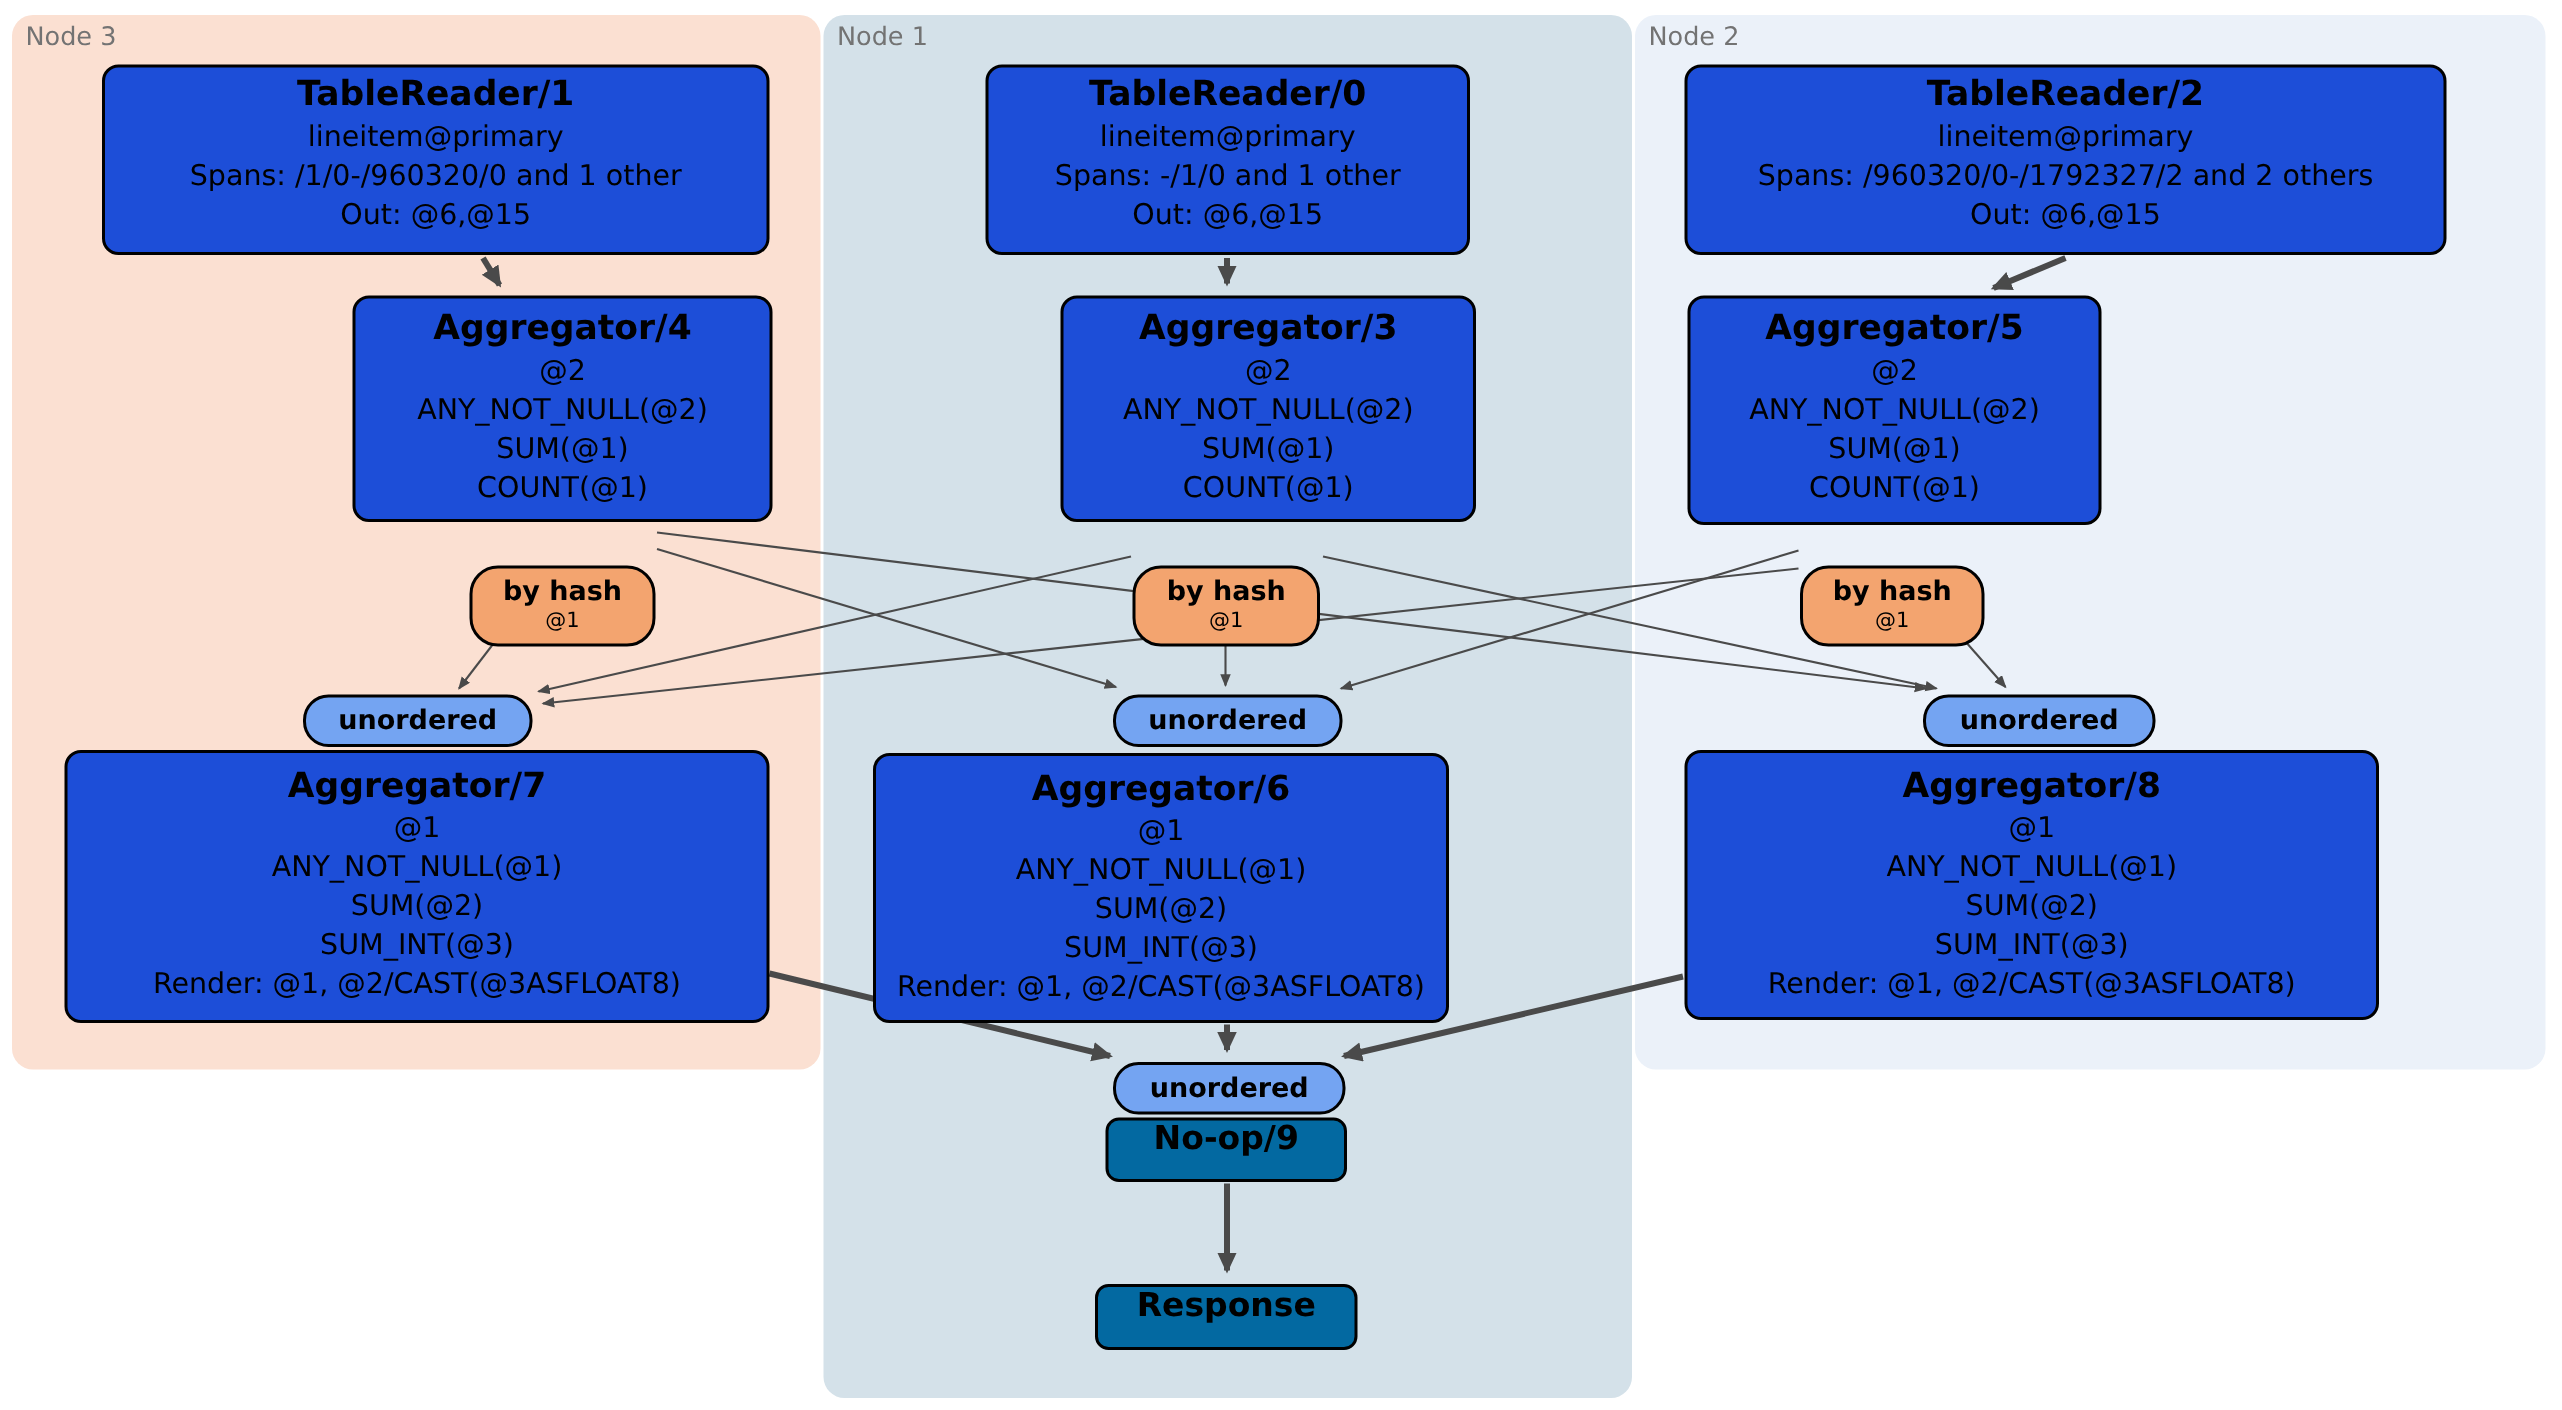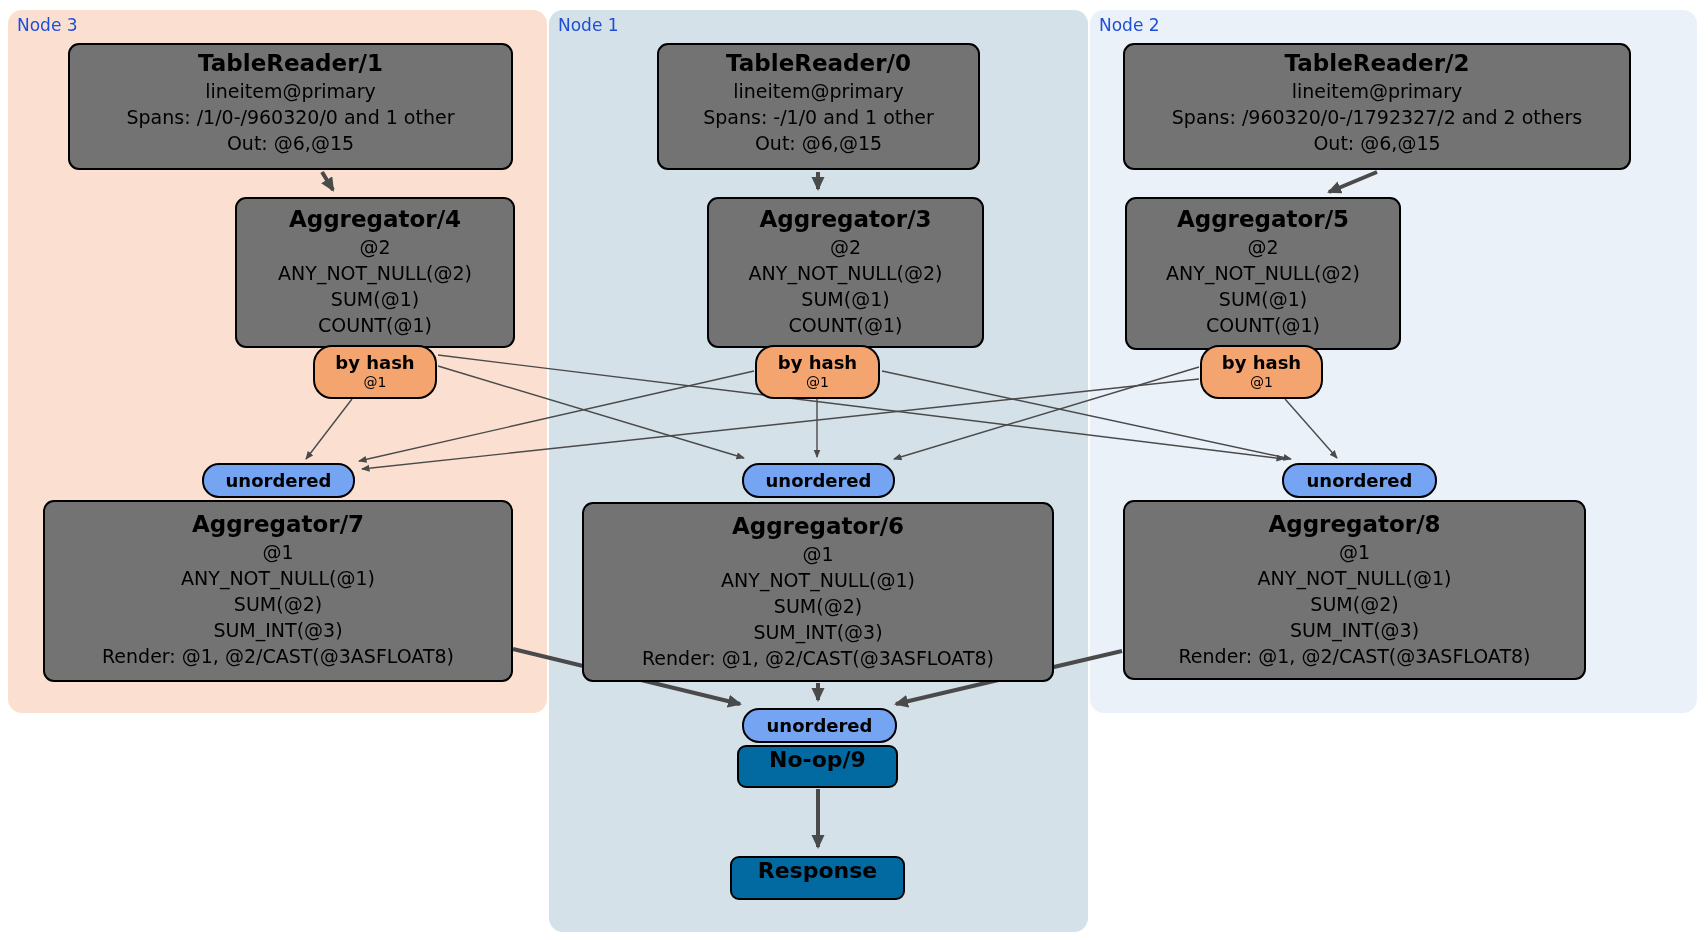--- a/index.html
+++ b/index.html
@@ -6,36 +6,36 @@
   .canvas{
     position:relative;width:1708px;height:940px;background:#ffffff;
     font-family:"DejaVu Sans","Liberation Sans",sans-serif;color:#000;
     overflow:hidden;
   }
   .region{position:absolute;border-radius:14px;}
   .region-n3{left:8px;top:10px;width:539px;height:703px;background:#fbe0d2;}
   .region-n1{left:549px;top:10px;width:539px;height:922px;background:#d4e1e9;}
   .region-n2{left:1090px;top:10px;width:607px;height:703px;background:#ebf1f9;}
   .region-label{
-    position:absolute;left:9px;top:4px;font-size:17px;line-height:22px;color:#1d4ed8;
+    position:absolute;left:9px;top:4px;font-size:17px;line-height:22px;color:#737373;
     white-space:nowrap;
   }
   .edges{position:absolute;left:0;top:0;width:1708px;height:940px;pointer-events:none;}
   .pbox{
-    position:absolute;box-sizing:border-box;background:#737373;border:2px solid #000;
+    position:absolute;box-sizing:border-box;background:#1d4ed8;border:2px solid #000;
     border-radius:11px;text-align:center;overflow:hidden;
   }
   .pbox .box-title{font-size:23px;font-weight:bold;line-height:30px;white-space:nowrap;}
   .pbox .box-line{font-size:19px;line-height:26px;white-space:nowrap;}
   .pbox-tr{padding-top:3px;}
   .pbox-aggtop{padding-top:5px;}
   .pbox-aggbot{padding-top:7px;}
   .router{
     position:absolute;box-sizing:border-box;background:#f3a46f;border:2px solid #000;
-    border-radius:19px;text-align:center;padding-top:4px;
+    border-radius:19px;text-align:center;padding-top:4px;margin-top:32px;
   }
   .router .router-label{font-size:18px;font-weight:bold;line-height:23px;}
   .router .router-sub{font-size:14px;line-height:16px;}
   .sync{
     position:absolute;box-sizing:border-box;background:#74a4f2;border:2px solid #000;
     border-radius:17px;display:flex;align-items:center;justify-content:center;
     font-size:18px;font-weight:bold;white-space:nowrap;
   }
   .mini{
     position:absolute;box-sizing:border-box;background:#0369a1;border:2px solid #000;
@@ -152,21 +152,21 @@
   </div>
 
   <div class="pbox pbox-aggbot" style="left:43px;top:500px;width:470px;height:182px;">
     <div class="box-title">Aggregator/7</div>
     <div class="box-line">@1</div>
     <div class="box-line">ANY_NOT_NULL(@1)</div>
     <div class="box-line">SUM(@2)</div>
     <div class="box-line">SUM_INT(@3)</div>
     <div class="box-line">Render: @1, @2/CAST(@3ASFLOAT8)</div>
   </div>
-  <div class="pbox pbox-aggbot" style="left:582px;top:502px;width:472px;height:180px;">
+  <div class="pbox pbox-aggbot" style="left:582px;top:502px;width:384px;height:180px;">
     <div class="box-title">Aggregator/6</div>
     <div class="box-line">@1</div>
     <div class="box-line">ANY_NOT_NULL(@1)</div>
     <div class="box-line">SUM(@2)</div>
     <div class="box-line">SUM_INT(@3)</div>
     <div class="box-line">Render: @1, @2/CAST(@3ASFLOAT8)</div>
   </div>
   <div class="pbox pbox-aggbot" style="left:1123px;top:500px;width:463px;height:180px;">
     <div class="box-title">Aggregator/8</div>
     <div class="box-line">@1</div>

